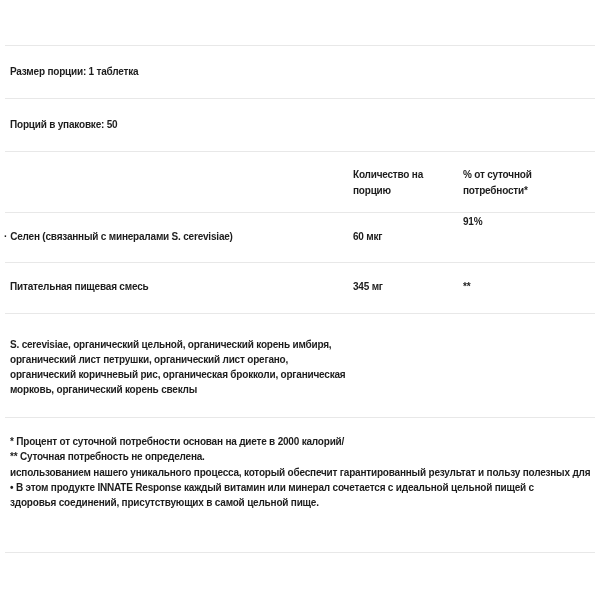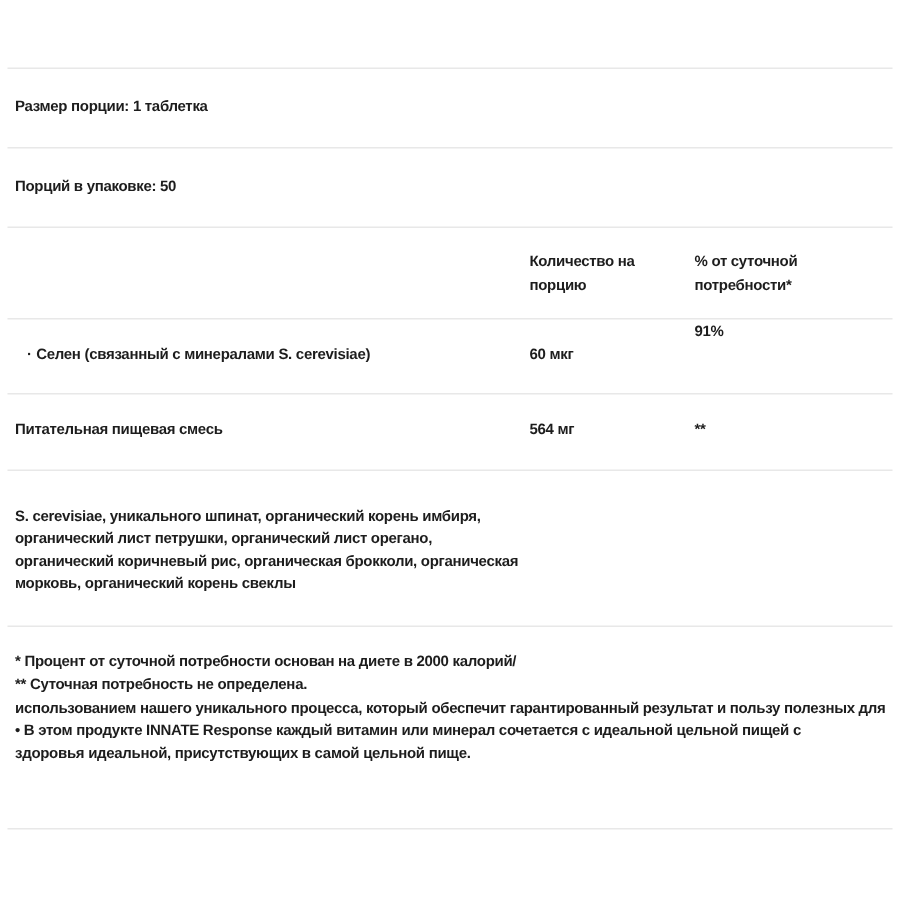--- a/index.html
+++ b/index.html
@@ -47,38 +47,38 @@
   <div class="divider" style="top:417px"></div>
   <div class="divider" style="top:552px"></div>
 
   <div class="abs cell" style="left:10px; top:66px">Размер порции: 1 таблетка</div>
 
   <div class="abs cell" style="left:10px; top:119px">Порций в упаковке: 50</div>
 
   <div class="abs hdr" style="left:463px; top:167px; width:82px">% от суточной потребности*</div>
   <div class="abs hdr" style="left:353px; top:167px; width:84px">Количество на порцию</div>
 
-  <div class="abs cell" style="left:18px; top:231px">
+  <div class="abs cell" style="left:4px; top:231px">
     <span class="bullet">·</span><span>Селен (связанный с минералами S. cerevisiae)</span>
   </div>
   <div class="abs cell" style="left:353px; top:231px">60 мкг</div>
   <div class="abs cell" style="left:463px; top:216px">91%</div>
 
   <div class="abs cell" style="left:10px; top:281px">Питательная пищевая смесь</div>
-  <div class="abs cell" style="left:353px; top:281px">564 мг</div>
+  <div class="abs cell" style="left:353px; top:281px">345 мг</div>
   <div class="abs cell" style="left:463px; top:281px">**</div>
 
   <div class="abs" style="left:10px; top:337px">
-    <div class="ing-line">S. cerevisiae, уникального шпинат, органический корень имбиря,</div>
+    <div class="ing-line">S. cerevisiae, органический цельной, органический корень имбиря,</div>
     <div class="ing-line">органический лист петрушки, органический лист орегано,</div>
     <div class="ing-line">органический коричневый рис, органическая брокколи, органическая</div>
     <div class="ing-line">морковь, органический корень свеклы</div>
   </div>
 
   <div class="abs" style="left:10px; top:434px">
     <div class="fn-line">* Процент от суточной потребности основан на диете в 2000 калорий/</div>
     <div class="fn-line">** Суточная потребность не определена.</div>
     <div class="fn-line">использованием нашего уникального процесса, который обеспечит гарантированный результат и пользу полезных для</div>
     <div class="fn-line">• В этом продукте INNATE Response каждый витамин или минерал сочетается с идеальной цельной пищей с</div>
-    <div class="fn-line">здоровья идеальной, присутствующих в самой цельной пище.</div>
+    <div class="fn-line">здоровья соединений, присутствующих в самой цельной пище.</div>
   </div>
 
 </div>
 
 </body></html>

